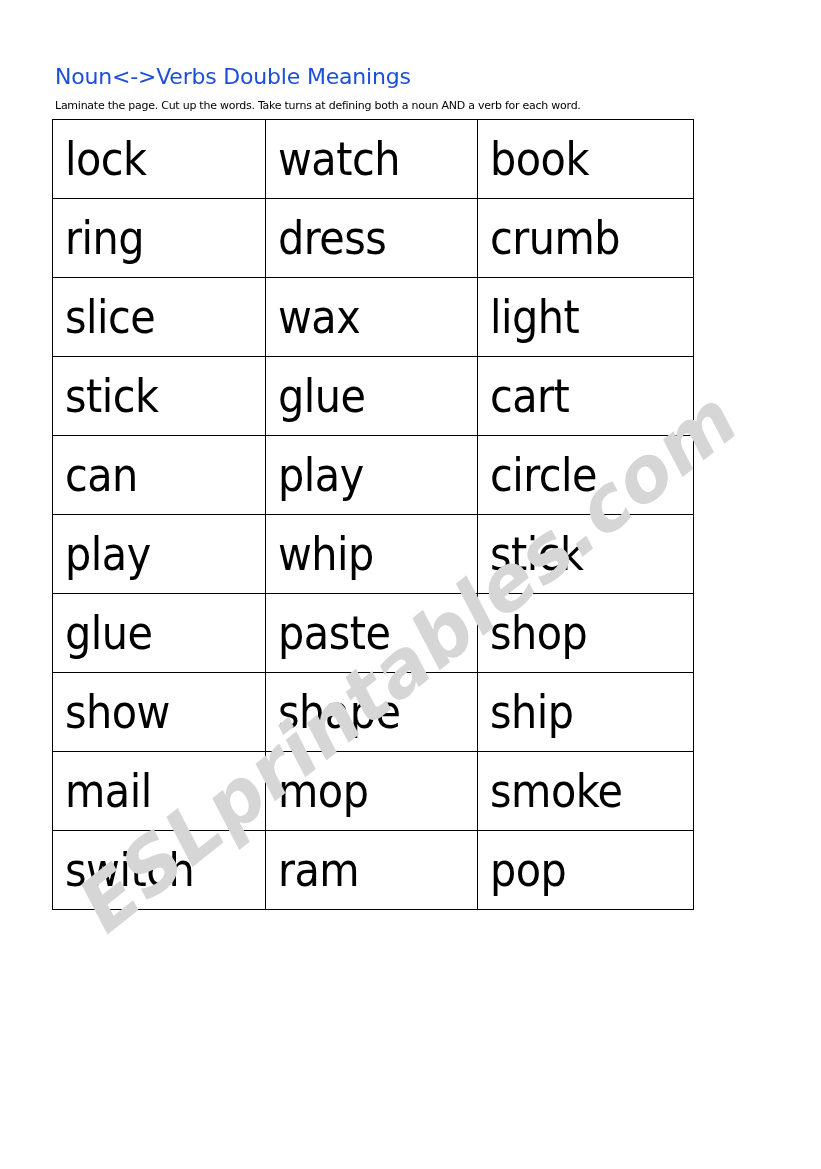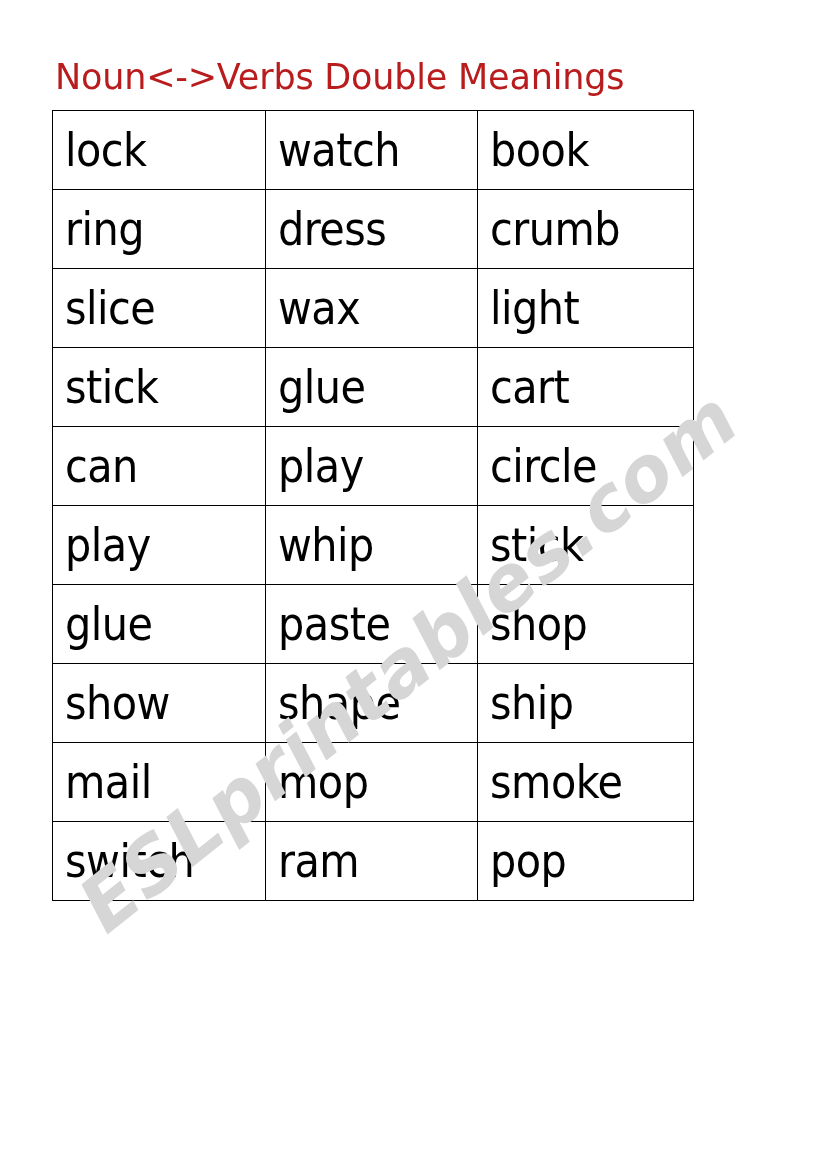--- a/index.html
+++ b/index.html
@@ -41,42 +41,42 @@
   .header {
     position: absolute;
     left: 55px;
     top: 58px;
     width: 700px;
     z-index: 1;
   }
   .page-title {
     font-family: "DejaVu Sans", sans-serif;
     font-weight: 400;
-    font-size: 35px;
+    font-size: 22px;
     line-height: 38px;
-    color: #b91c1c;
+    color: #1d4ed8;
     letter-spacing: -0.2px;
     white-space: nowrap;
   }
   .page-subtitle {
     font-family: "DejaVu Sans", sans-serif;
     font-weight: 400;
     font-size: 11px;
     line-height: 14px;
     color: #000000;
     margin-top: 3px;
     letter-spacing: -0.25px;
     white-space: nowrap;
   }
 
   
   .word-table {
     position: absolute;
     left: 52px;
-    top: 110px;
+    top: 119px;
     width: 641px;
     border-collapse: collapse;
     table-layout: fixed;
     z-index: 2;
     background: transparent;
     border-radius: 26px;
   }
   .word-table col.c1 { width: 213px; }
   .word-table col.c2 { width: 212px; }
   .word-table col.c3 { width: 216px; }
@@ -97,20 +97,21 @@
 </style>
 </head>
 <body>
 
 <div class="page">
 
   <div class="watermark">ESLprintables.com</div>
 
   <div class="header">
     <div class="page-title">Noun&lt;-&gt;Verbs Double Meanings</div>
+    <div class="page-subtitle">Laminate the page.  Cut up the words.  Take turns at defining both a noun AND a verb for each word.</div>
   </div>
 
   <table class="word-table">
     <colgroup>
       <col class="c1">
         <col class="c2">
         <col class="c3">
     </colgroup>
     <tbody>
       <tr>

